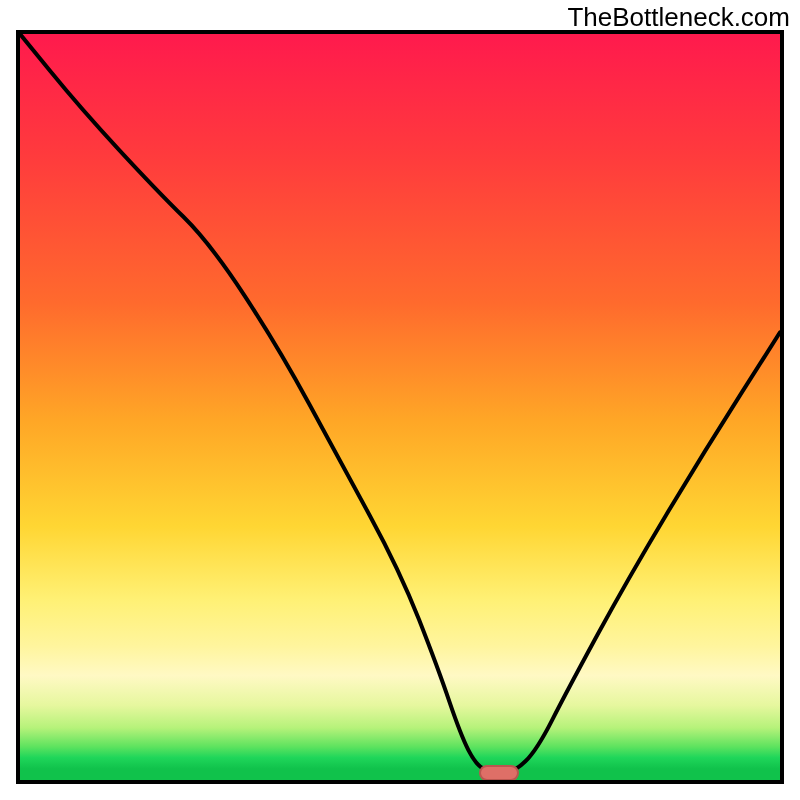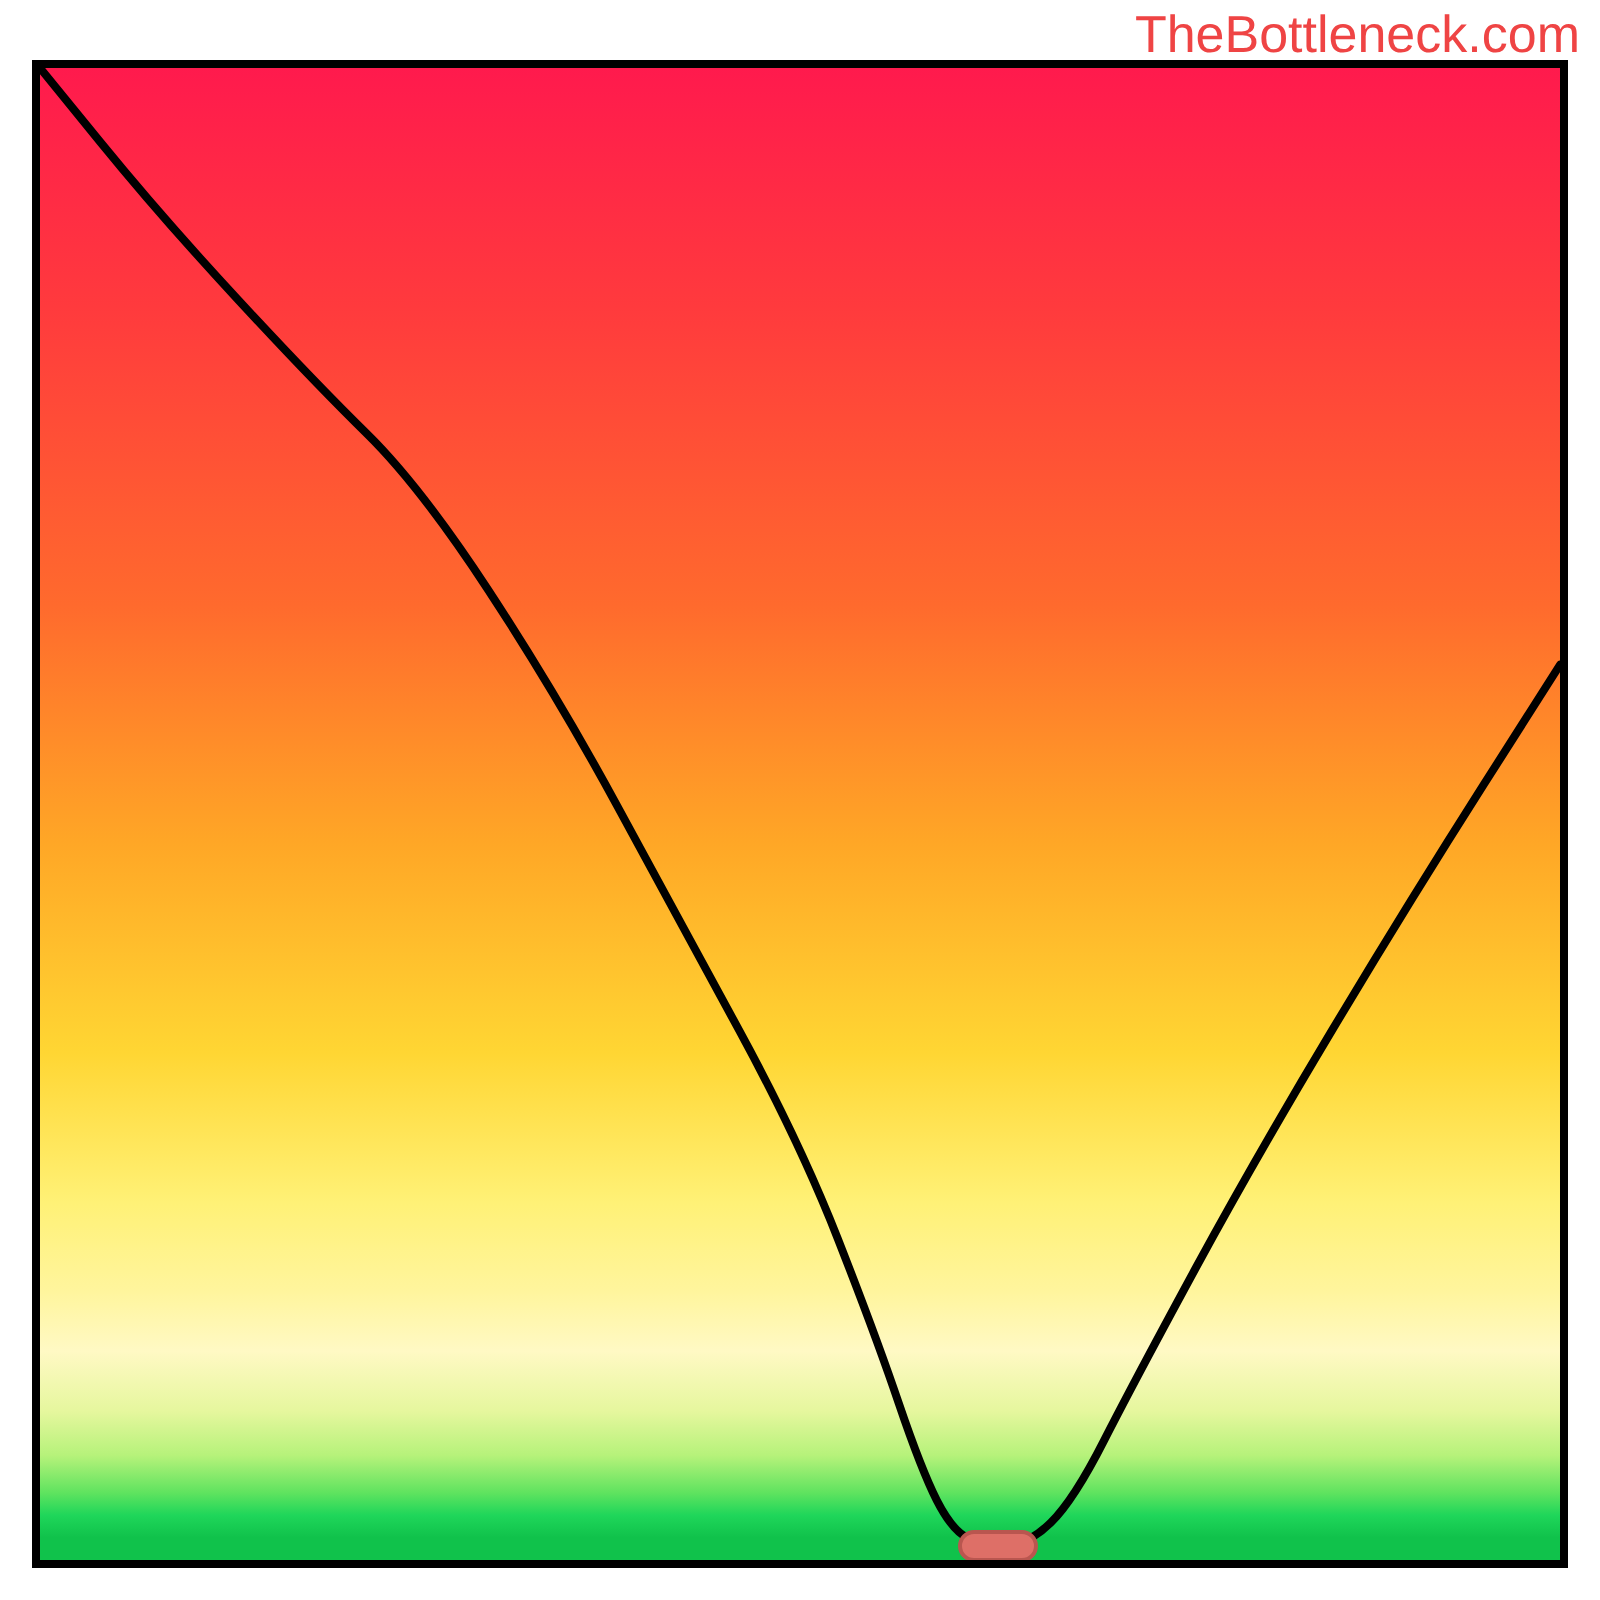--- a/index.html
+++ b/index.html
@@ -14,21 +14,21 @@
   .chart-wrap {
     position: relative;
     width: 800px;
     height: 800px;
     background: #fff;
   }
   .watermark {
     position: absolute;
     top: 2px;
     right: 10px;
-    color: #ef4444;
+    color: #000000;
     font-size: 26px;
     font-family: Arial, Helvetica, sans-serif;
     letter-spacing: 0px;
     z-index: 5;
     user-select: none;
   }
   .plot-border {
     position: absolute;
     left: 16px;
     top: 30px;

